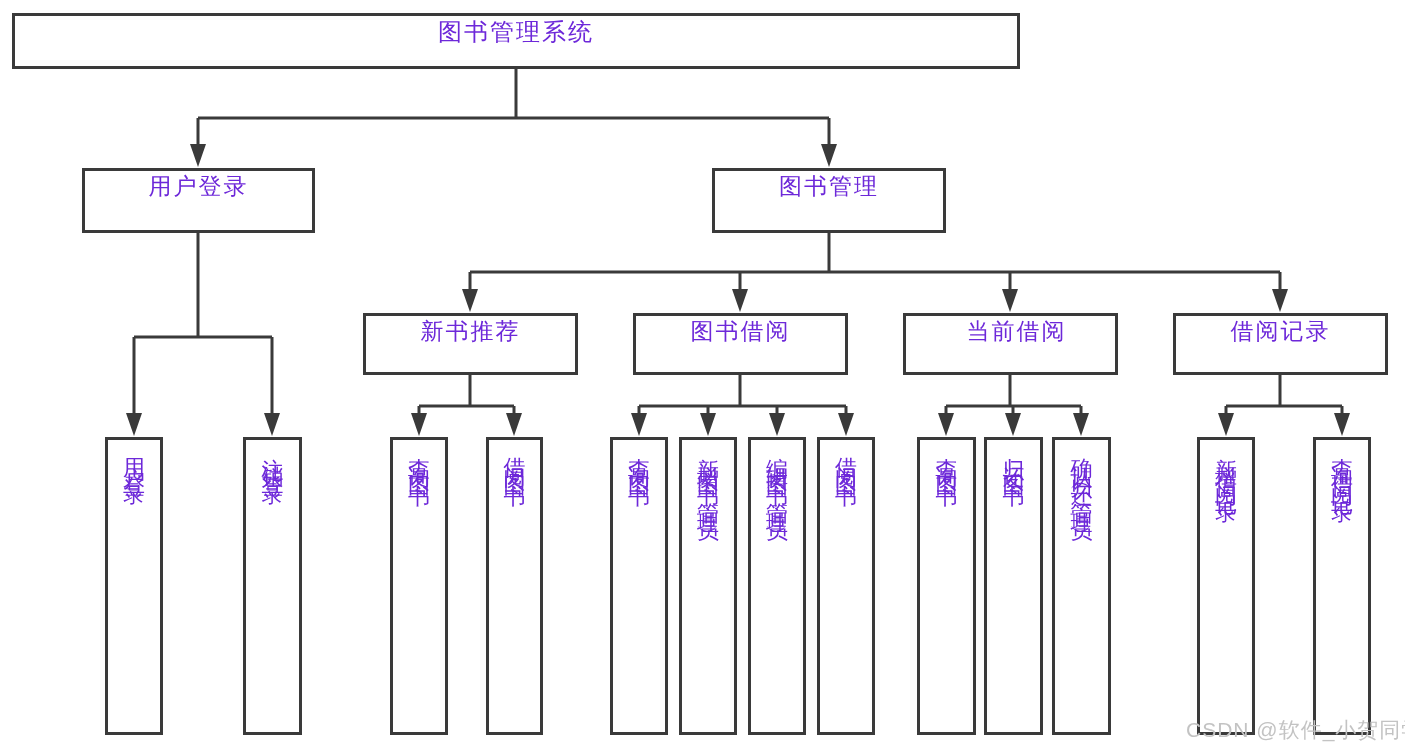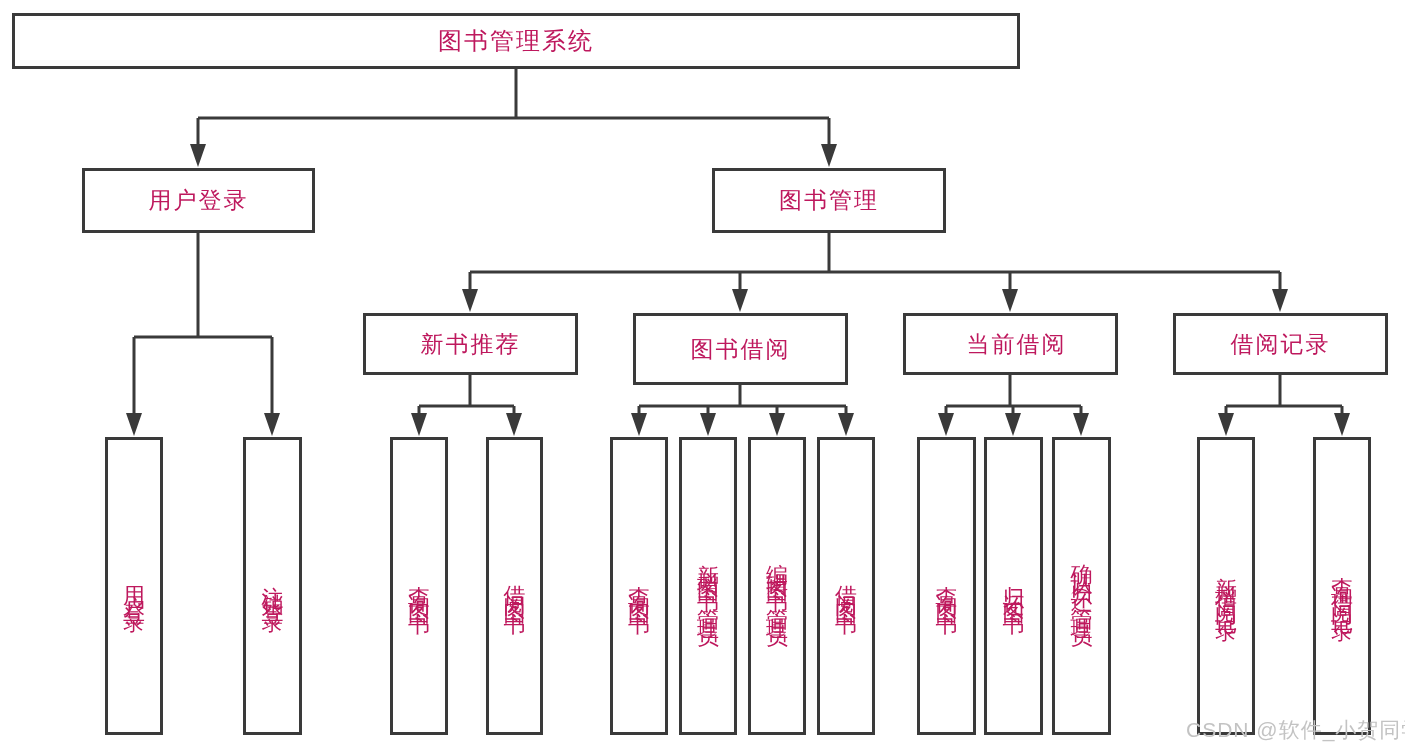--- a/index.html
+++ b/index.html
@@ -16,23 +16,22 @@
     left: 0; top: 0;
     width: 1405px; height: 747px;
     z-index: 1;
   }
   .node {
     position: absolute;
     box-sizing: border-box;
     border: 3px solid #3a3a3a;
     background: #ffffff;
     display: flex;
-    align-items: center;
     justify-content: center;
-    color: #be185d;
+    color: #6d28d9;
     z-index: 2;
   }
   .hbox { font-size: 23px; letter-spacing: 2px; }
   .hbox.root { font-size: 24px; }
   .vbox span.vtext {
     writing-mode: vertical-rl;
     text-orientation: mixed;
     font-size: 22px;
     line-height: 1;
     letter-spacing: 9px;
@@ -104,21 +103,21 @@
   <div class="node hbox" style="left:82px; top:168px; width:233px; height:65px;">
     <span>用户登录</span>
   </div>
   <div class="node hbox" style="left:363px; top:313px; width:215px; height:62px;">
     <span>新书推荐</span>
   </div>
 
   <div class="node hbox" style="left:712px; top:168px; width:234px; height:65px;">
     <span>图书管理</span>
   </div>
-  <div class="node hbox" style="left:633px; top:313px; width:215px; height:72px;">
+  <div class="node hbox" style="left:633px; top:313px; width:215px; height:62px;">
     <span>图书借阅</span>
   </div>
   <div class="node hbox" style="left:903px; top:313px; width:215px; height:62px;padding-left:12px;">
     <span>当前借阅</span>
   </div>
   <div class="node hbox" style="left:1173px; top:313px; width:215px; height:62px;">
     <span>借阅记录</span>
   </div>
 
   <div class="node vbox" style="left:105px; top:437px; width:58px; height:298px;">

